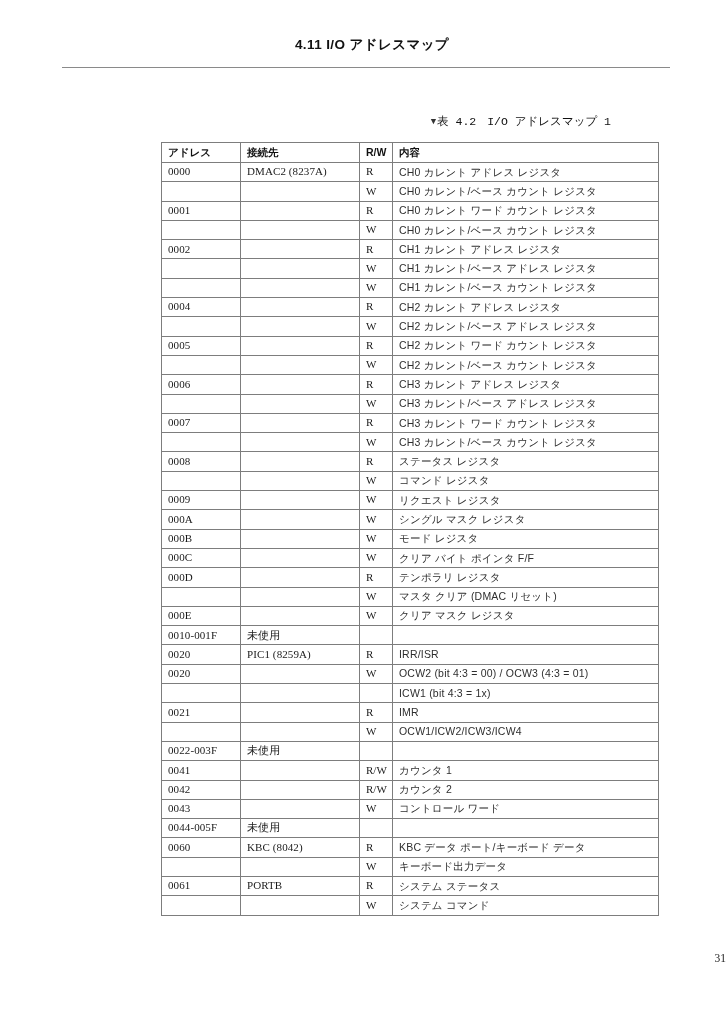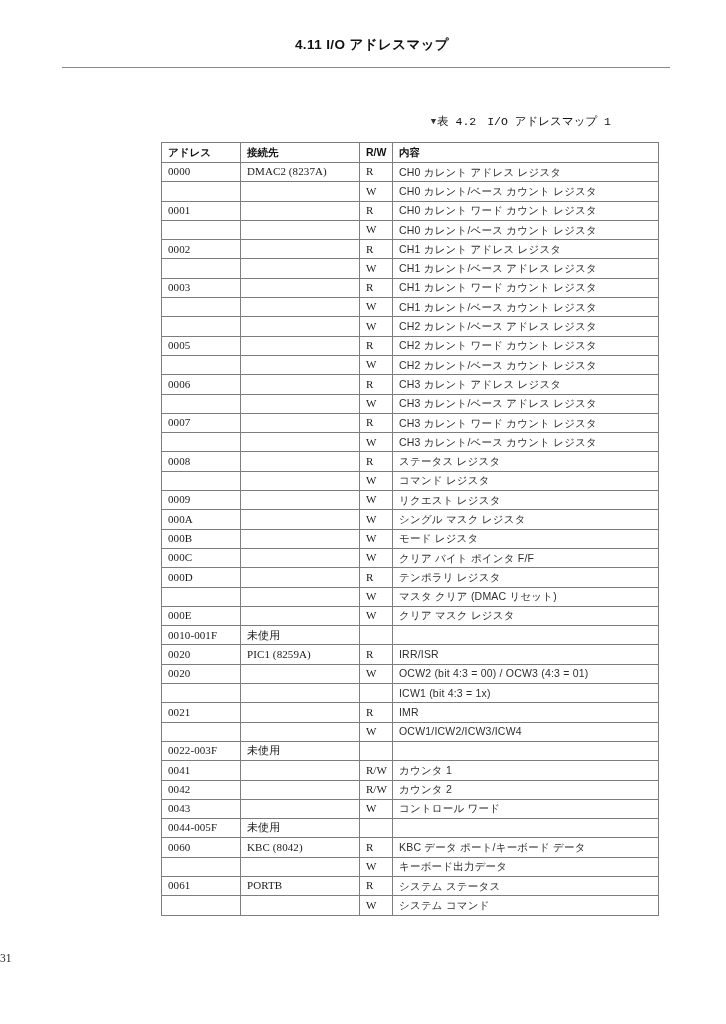--- a/index.html
+++ b/index.html
@@ -121,21 +121,21 @@
     font-size: 11px;
     padding-left: 5px;
   }
 
   
   .folio {
     position: absolute;
     left: 0;
     top: 952px;
     width: 726px;
-    text-align: left;
+    text-align: right;
     font-family: "Liberation Serif", "DejaVu Serif", serif;
     font-size: 11.5px;
     color: #222;
   }
 </style>
 </head>
 <body>
 
 <div class="page-header">
   <span class="header-title">4.11 I/O アドレスマップ</span>
@@ -192,30 +192,30 @@
         <td class="cell-rw">R</td>
         <td class="cell-jp">CH1 カレント アドレス レジスタ</td>
       </tr>
       <tr>
         <td class="cell-mono"></td>
         <td class="cell-mono"></td>
         <td class="cell-rw">W</td>
         <td class="cell-jp">CH1 カレント/ベース アドレス レジスタ</td>
       </tr>
       <tr>
-        <td class="cell-mono">0003</td>
-        <td class="cell-mono"></td>
-        <td class="cell-rw">R</td>
-        <td class="cell-jp">CH1 カレント ワード カウント レジスタ</td>
-      </tr>
-      <tr>
         <td class="cell-mono"></td>
         <td class="cell-mono"></td>
         <td class="cell-rw">W</td>
         <td class="cell-jp">CH1 カレント/ベース カウント レジスタ</td>
+      </tr>
+      <tr>
+        <td class="cell-mono">0004</td>
+        <td class="cell-mono"></td>
+        <td class="cell-rw">R</td>
+        <td class="cell-jp">CH2 カレント アドレス レジスタ</td>
       </tr>
       <tr>
         <td class="cell-mono"></td>
         <td class="cell-mono"></td>
         <td class="cell-rw">W</td>
         <td class="cell-jp">CH2 カレント/ベース アドレス レジスタ</td>
       </tr>
       <tr>
         <td class="cell-mono">0005</td>
         <td class="cell-mono"></td>

